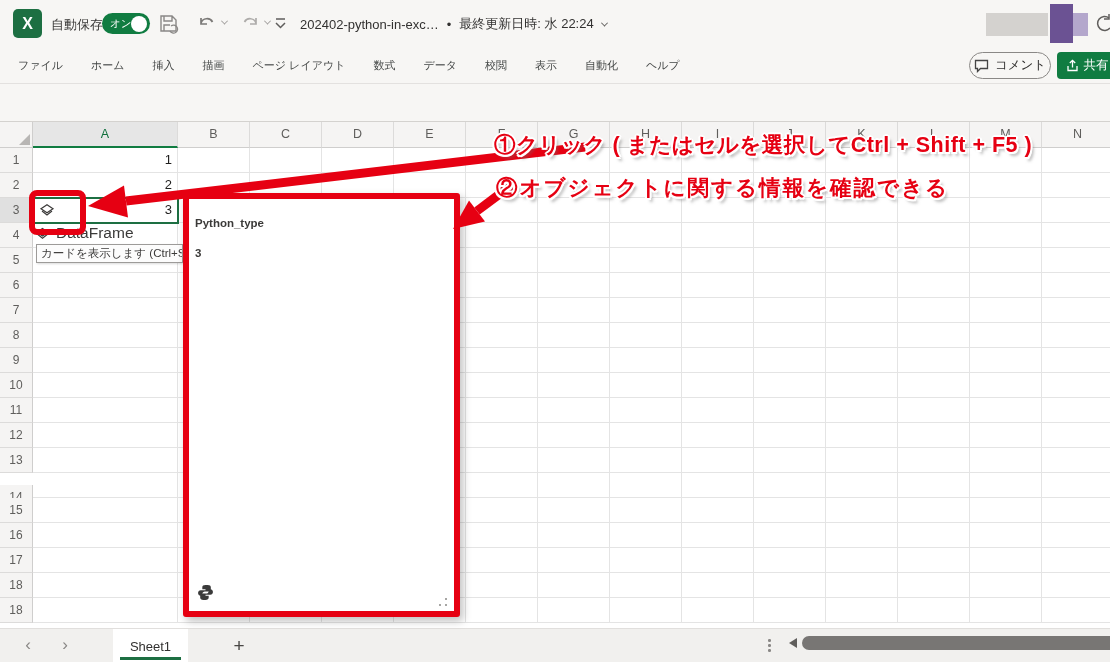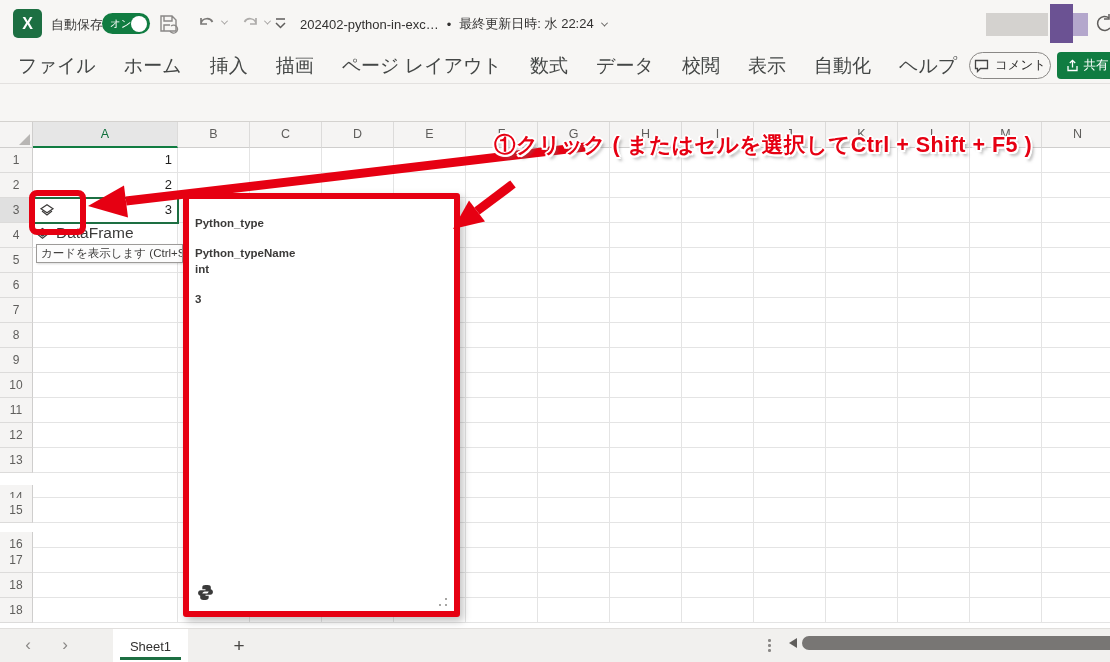--- a/index.html
+++ b/index.html
@@ -26,21 +26,21 @@
   .searchbox input { border:none; outline:none; font-size:13px; color:#605e5c; width:230px; background:transparent;
                      font-family:"Liberation Sans", sans-serif; }
   .redact-gray { left:986px; top:13px; width:62px; height:23px; background:#d4d2cf; }
   .redact-purple { left:1050px; top:4px; width:23px; height:39px; background:#6b5293; }
   .redact-lav { left:1073px; top:13px; width:15px; height:23px; background:#b4a7cc; }
   .partial-glyph { left:1096px; top:12px; }
 
   
   .tabsrow { left:0; top:48px; width:1110px; height:36px; background:#f7f6f4; border-bottom:1px solid #e3e1df; }
   .rtabs { position:absolute; left:4px; top:0; display:flex; height:35px; }
-  .rtab { padding:0 14px; line-height:35px; font-size:19px; color:#444746; cursor:default; white-space:nowrap; }
+  .rtab { padding:0 14px; line-height:35px; font-size:11px; color:#444746; cursor:default; white-space:nowrap; }
   .comments-btn { left:969px; top:52px; width:82px; height:27px; border:1px solid #8a8886; border-radius:14px;
                   display:flex; align-items:center; justify-content:center; gap:6px; font-size:12.5px; color:#323130; background:#f7f6f4; }
   .share-btn { left:1057px; top:52px; width:60px; height:27px; background:#107C41; border-radius:4px;
                display:flex; align-items:center; justify-content:center; gap:5px; font-size:12.5px; color:#fff; }
 
   
   .formularow { left:0; top:84px; width:1110px; height:38px; background:#f7f6f4; border-bottom:1px solid #d4d2cf; }
   .namebox { left:8px; top:89px; width:103px; height:27px; background:#fff; border:1px solid #d1cfcd; border-radius:4px;
              display:flex; align-items:center; justify-content:space-between; padding:0 9px; font-size:13px; color:#201f1e; }
   .fx-dots { left:117px; top:95px; }
@@ -442,21 +442,21 @@
       <div class="gcell" style="left: 394px; top: 376px; width: 72px; height: 25px;"></div>
       <div class="gcell" style="left: 466px; top: 376px; width: 72px; height: 25px;"></div>
       <div class="gcell" style="left: 538px; top: 376px; width: 72px; height: 25px;"></div>
       <div class="gcell" style="left: 610px; top: 376px; width: 72px; height: 25px;"></div>
       <div class="gcell" style="left: 682px; top: 376px; width: 72px; height: 25px;"></div>
       <div class="gcell" style="left: 754px; top: 376px; width: 72px; height: 25px;"></div>
       <div class="gcell" style="left: 826px; top: 376px; width: 72px; height: 25px;"></div>
       <div class="gcell" style="left: 898px; top: 376px; width: 72px; height: 25px;"></div>
       <div class="gcell" style="left: 970px; top: 376px; width: 72px; height: 25px;"></div>
       <div class="gcell" style="left: 1042px; top: 376px; width: 72px; height: 25px;"></div>
-      <div class="rowhdr" style="top: 410px;">16</div>
+      <div class="rowhdr" style="top: 401px;">16</div>
       <div class="gcell" style="left: 33px; top: 401px; width: 145px; height: 25px;"></div>
       <div class="gcell" style="left: 178px; top: 401px; width: 72px; height: 25px;"></div>
       <div class="gcell" style="left: 250px; top: 401px; width: 72px; height: 25px;"></div>
       <div class="gcell" style="left: 322px; top: 401px; width: 72px; height: 25px;"></div>
       <div class="gcell" style="left: 394px; top: 401px; width: 72px; height: 25px;"></div>
       <div class="gcell" style="left: 466px; top: 401px; width: 72px; height: 25px;"></div>
       <div class="gcell" style="left: 538px; top: 401px; width: 72px; height: 25px;"></div>
       <div class="gcell" style="left: 610px; top: 401px; width: 72px; height: 25px;"></div>
       <div class="gcell" style="left: 682px; top: 401px; width: 72px; height: 25px;"></div>
       <div class="gcell" style="left: 754px; top: 401px; width: 72px; height: 25px;"></div>
@@ -525,24 +525,20 @@
     <span>DataFrame</span>
   </div>
   <div class="abs df-tooltip">カードを表示します (Ctrl+S</div>
 
   <div class="abs card-frame">
     <div class="card-content">
       <div class="card-field">
         <div>Python_type</div>
       </div>
       <div class="card-field">
-        <div>Python_typeName</div>
-        <div>int</div>
-      </div>
-      <div class="card-field">
         <div>3</div>
       </div>
     </div>
     <svg class="card-python-logo" width="17" height="17" viewBox="0 0 16 16">
       <path d="M8 1 C6 1 5 1.8 5 3 v2 h3 v0.8 H3.5 C2 5.8 1 6.9 1 8.4 S2 11 3.5 11 H5 V9.5 C5 8.1 6.1 7 7.5 7 H11 c1.1 0 2-0.9 2-2 V3 c0-1.2-1-2-3-2 H8 z" fill="#3a3a3a"></path>
       <path d="M8 15 c2 0 3-0.8 3-2 v-2 H8 v-0.8 h4.5 c1.5 0 2.5-1.1 2.5-2.6 S14 5 12.5 5 H11 v1.5 C11 7.9 9.9 9 8.5 9 H5 c-1.1 0-2 0.9-2 2 v2 c0 1.2 1 2 3 2 h2 z" fill="#3a3a3a"></path>
     </svg>
     <div class="card-resize">
         <i></i>
         <i></i>
@@ -553,20 +549,21 @@
   <div class="abs red-box"></div>
 
   <svg class="abs arrows" width="1110" height="662" viewBox="0 0 1110 662">
     <line x1="585" y1="147" x2="126" y2="201" stroke="#e60012" stroke-width="9"></line>
     <polygon points="88,206 124,185.5 128,217.5" fill="#e60012"></polygon>
     <line x1="513" y1="184" x2="477" y2="211" stroke="#e60012" stroke-width="9"></line>
     <polygon points="453,229 469,200.5 485,221.5" fill="#e60012"></polygon>
   </svg>
 
   <div class="abs anno anno1">①クリック ( またはセルを選択してCtrl + Shift + F5 )</div>
+  <div class="abs anno anno2">②オブジェクトに関する情報を確認できる</div>
 
   <div class="abs sheetbar">
     <span class="sb-nav" style="left:18px;">‹</span>
     <span class="sb-nav" style="left:55px;">›</span>
     <div class="sheet-tab">
       <span>Sheet1</span>
       <span class="underline"></span>
     </div>
     <div class="add-btn">+</div>
     <div class="sb-dots vdots">

